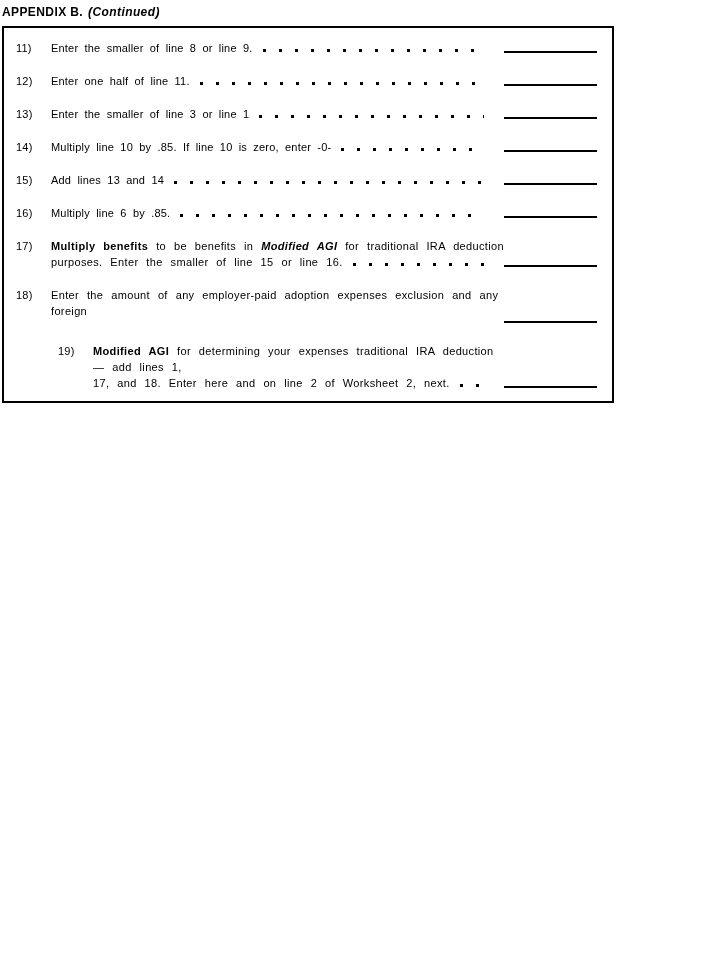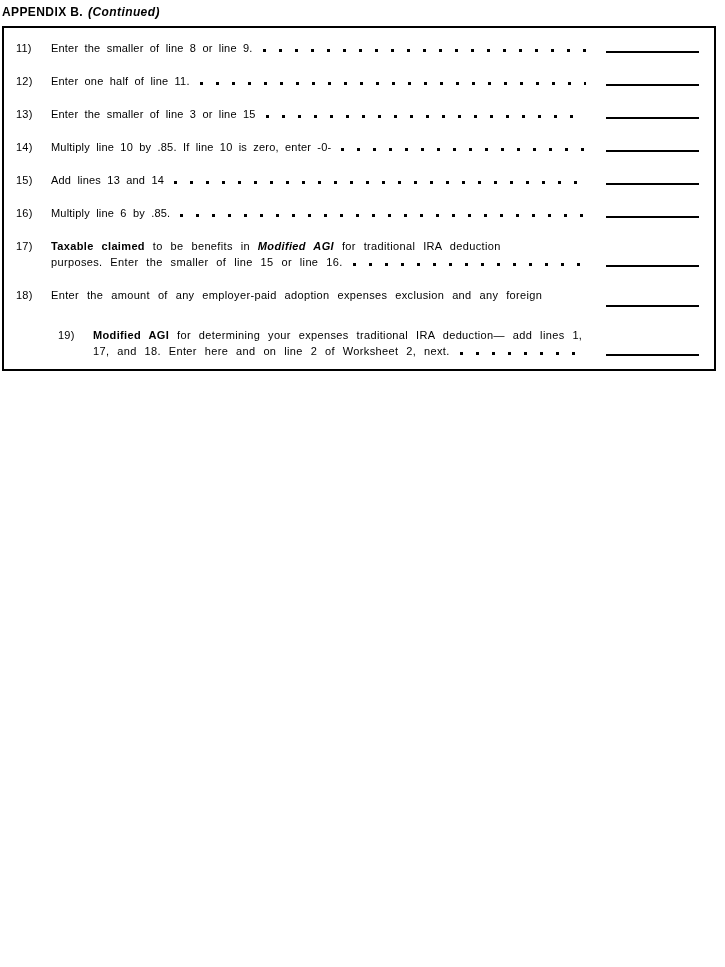--- a/index.html
+++ b/index.html
@@ -28,21 +28,21 @@
     letter-spacing: 0.4px;
     white-space: nowrap;
   }
   .doc-title .cont {
     font-style: italic;
     margin-left: 5px;
   }
   .ws-box {
     box-sizing: border-box;
     margin: 4px 0 0 2px;
-    width: 714px;
+    width: 612px;
     border: 2px solid #000000;
     padding: 12px 0 10px 10px;
     background: #ffffff;
   }
   .item {
     display: flex;
     align-items: stretch;
     margin-bottom: 17px;
     font-size: 11px;
     line-height: 16px;
@@ -117,21 +117,21 @@
             <span class="txt"><span class="t-r">Enter one half of line 11.</span></span>
             <span class="leader dots"></span>
           </div>
         </div>
         <div class="entry"></div>
       </div>
       <div class="item">
         <div class="num">13)</div>
         <div class="body">
           <div class="rowline lastrow">
-            <span class="txt"><span class="t-r">Enter the smaller of line 3 or line 15</span></span>
+            <span class="txt"><span class="t-r">Enter the smaller of line 3 or line 1</span></span>
             <span class="leader dots"></span>
           </div>
         </div>
         <div class="entry"></div>
       </div>
       <div class="item">
         <div class="num">14)</div>
         <div class="body">
           <div class="rowline lastrow">
             <span class="txt"><span class="t-r">Multiply line 10 by .85. If line 10 is zero, enter -0-</span></span>
@@ -156,21 +156,21 @@
           <div class="rowline lastrow">
             <span class="txt"><span class="t-r">Multiply line 6 by .85.</span></span>
             <span class="leader dots"></span>
           </div>
         </div>
         <div class="entry"></div>
       </div>
       <div class="item wide">
         <div class="num">17)</div>
         <div class="body">
-          <div class="rowline"><span class="txt"><span class="t-b">Taxable claimed</span><span class="t-r"> to be benefits in </span><span class="t-bi">Modified AGI</span><span class="t-r"> for traditional IRA deduction</span></span></div>
+          <div class="rowline"><span class="txt"><span class="t-b">Multiply benefits</span><span class="t-r"> to be benefits in </span><span class="t-bi">Modified AGI</span><span class="t-r"> for traditional IRA deduction</span></span></div>
           <div class="rowline lastrow">
             <span class="txt"><span class="t-r">purposes. Enter the smaller of line 15 or line 16.</span></span>
             <span class="leader dots"></span>
           </div>
         </div>
         <div class="entry"></div>
       </div>
       <div class="item wide">
         <div class="num">18)</div>
         <div class="body">

